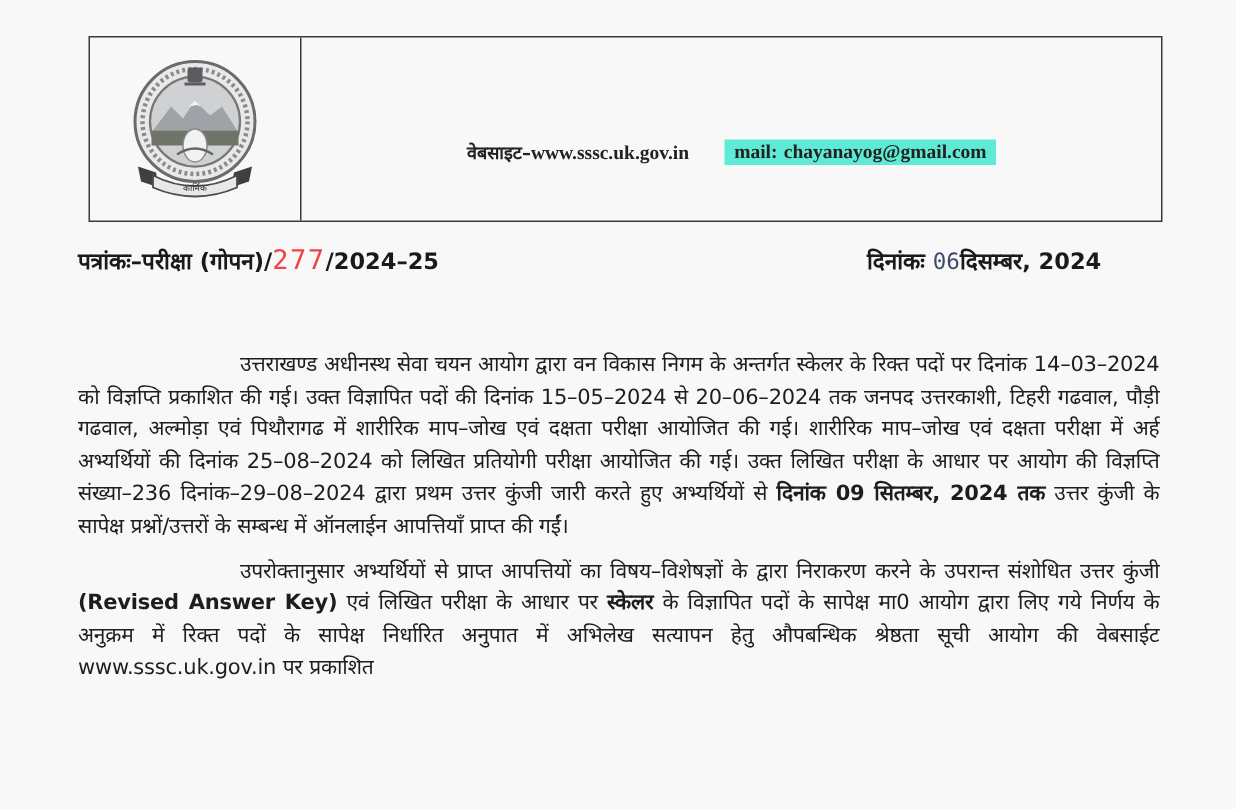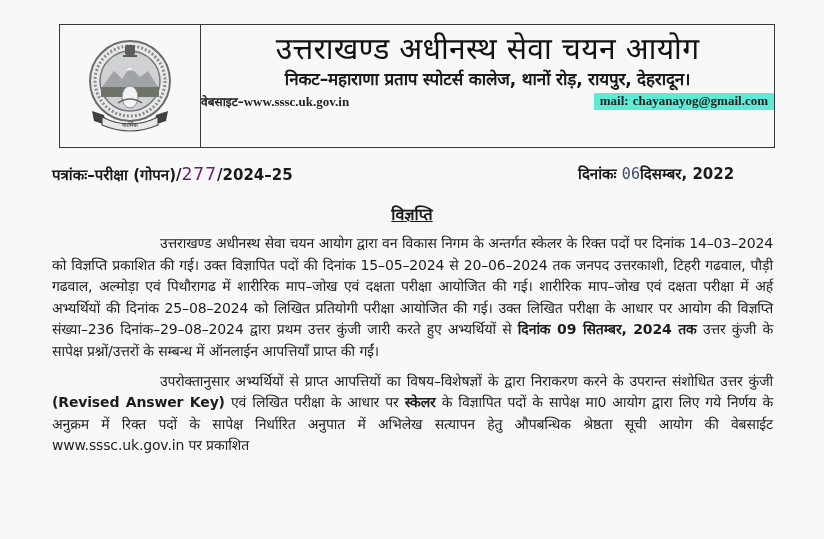--- a/index.html
+++ b/index.html
@@ -35,21 +35,21 @@
     }
     .address {
       position: absolute; left: 0; right: 0; top: 42px;
       font-size: 17px; font-weight: bold; color: #1a1a1a;
       font-family: "DejaVu Sans", sans-serif;
       letter-spacing: -0.2px;
     }
     .contact-row {
       position: absolute; left: 0; right: 0; top: 68px;
       font-size: 12px; font-weight: bold; color: #222;
-      display: flex; justify-content: space-between; gap: 24px;
+      display: flex; justify-content: center; gap: 24px;
       font-family: "DejaVu Sans", sans-serif;
     }
     .contact-row .web-value, .contact-row .mail-label, .contact-row .mail-value {
       font-family: "Liberation Serif", serif; font-size: 13px;
     }
     .mail-group {
       background: #5eead4; padding: 0 6px;
     }
     .phone-row {
       position: absolute; left: 0; right: 0; top: 87px;
@@ -58,21 +58,21 @@
     }
 
     
     .ref-line {
       position: absolute; left: 52px; top: 163px;
       font-size: 15px; font-weight: bold;
       font-family: "DejaVu Sans", sans-serif; color: #1a1a1a;
     }
     .ref-num {
       font-family: "DejaVu Sans Mono", monospace; font-weight: 400;
-      color: #701a75; font-size: 18px; letter-spacing: 1px; margin-top: 14px;
+      color: #ef4444; font-size: 18px; letter-spacing: 1px; margin-top: 14px;
     }
     .date-line {
       position: absolute; left: 578px; top: 163px;
       font-size: 15px; font-weight: bold;
       font-family: "DejaVu Sans", sans-serif; color: #1a1a1a;
     }
     .date-day {
       font-family: "DejaVu Sans Mono", monospace; font-weight: 400;
       color: #3c4a68; font-size: 15px;
     }
@@ -121,44 +121,41 @@
         <ellipse cx="48" cy="60" rx="8" ry="11" fill="#f2f2f2" stroke="#8a8a8d" stroke-width="1"></ellipse>
         <path d="M36,66 Q48,58 60,66" fill="none" stroke="#66666a" stroke-width="1.5"></path>
 
         <path d="M10,74 L22,78 L24,88 L12,84 Z" fill="#3f3f42"></path>
         <path d="M86,74 L74,78 L72,88 L84,84 Z" fill="#3f3f42"></path>
         <path d="M20,80 Q48,94 76,80 L76,88 Q48,100 20,88 Z" fill="#e8e8e9" stroke="#4c4c50" stroke-width="1.2"></path>
         <text x="48" y="90" text-anchor="middle" font-size="6" fill="#333" font-family="DejaVu Sans, sans-serif">कार्मिक</text>
       </svg>
     </div>
     <div class="info-cell">
-      <div class="org-name">उत्तराखण्ड अधीनस्थ सेवा चयन आयोग</div>
-      <div class="address">निकट–महाराणा प्रताप स्पोटर्स कालेज, थानों रोड़, रायपुर, देहरादून।</div>
       <div class="contact-row">
         <span>
           <span>वेबसाइट–</span><span class="web-value">www.sssc.uk.gov.in</span>
         </span>
         <span class="mail-group">
           <span class="mail-label">mail:</span>
           <span class="mail-value">chayanayog@gmail.com</span>
         </span>
       </div>
     </div>
   </div>
 
   <div class="ref-line">
     <span>पत्रांकः–परीक्षा (गोपन)/</span><span class="ref-num">277</span><span>/2024–25</span>
   </div>
 
   <div class="date-line">
     <span>दिनांकः</span>
-    <span class="date-day">06</span><span>दिसम्बर, 2022</span>
+    <span class="date-day">06</span><span>दिसम्बर, 2024</span>
   </div>
 
-  <div class="notice-title">विज्ञप्ति</div>
 
   <div class="body-text">
     <p class="para">
       <span>उत्तराखण्ड अधीनस्थ सेवा चयन आयोग द्वारा वन विकास निगम के अन्तर्गत स्केलर के रिक्त पदों पर दिनांक 14–03–2024 को विज्ञप्ति प्रकाशित की गई। उक्त विज्ञापित पदों की दिनांक 15–05–2024 से 20–06–2024 तक जनपद उत्तरकाशी, टिहरी गढवाल, पौड़ी गढवाल, अल्मोड़ा एवं पिथौरागढ में शारीरिक माप–जोख एवं दक्षता परीक्षा आयोजित की गई। शारीरिक माप–जोख एवं दक्षता परीक्षा में अर्ह अभ्यर्थियों की दिनांक 25–08–2024 को लिखित प्रतियोगी परीक्षा आयोजित की गई। उक्त लिखित परीक्षा के आधार पर आयोग की विज्ञप्ति संख्या–236 दिनांक–29–08–2024 द्वारा प्रथम उत्तर कुंजी जारी करते हुए अभ्यर्थियों से </span><span class="b">दिनांक 09 सितम्बर, 2024 तक</span><span> उत्तर कुंजी के सापेक्ष प्रश्नों/उत्तरों के सम्बन्ध में ऑनलाईन आपत्तियाँ प्राप्त की गईं।</span>
     </p>
     <p class="para">
       <span>उपरोक्तानुसार अभ्यर्थियों से प्राप्त आपत्तियों का विषय–विशेषज्ञों के द्वारा निराकरण करने के उपरान्त संशोधित उत्तर कुंजी </span><span class="b">(Revised Answer Key)</span><span> एवं लिखित परीक्षा के आधार पर </span><span class="b">स्केलर</span><span> के विज्ञापित पदों के सापेक्ष मा0 आयोग द्वारा लिए गये निर्णय के अनुक्रम में रिक्त पदों के सापेक्ष निर्धारित अनुपात में अभिलेख सत्यापन हेतु औपबन्धिक श्रेष्ठता सूची आयोग की वेबसाईट www.sssc.uk.gov.in पर प्रकाशित</span>
     </p>
   </div>
 

